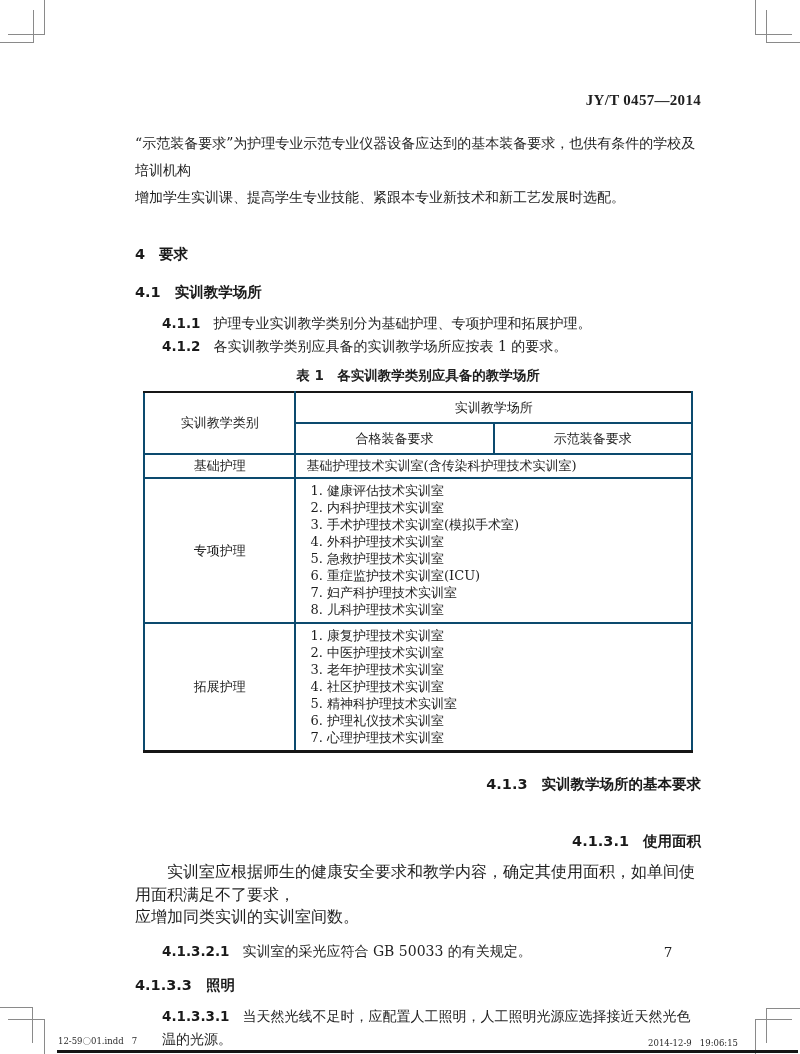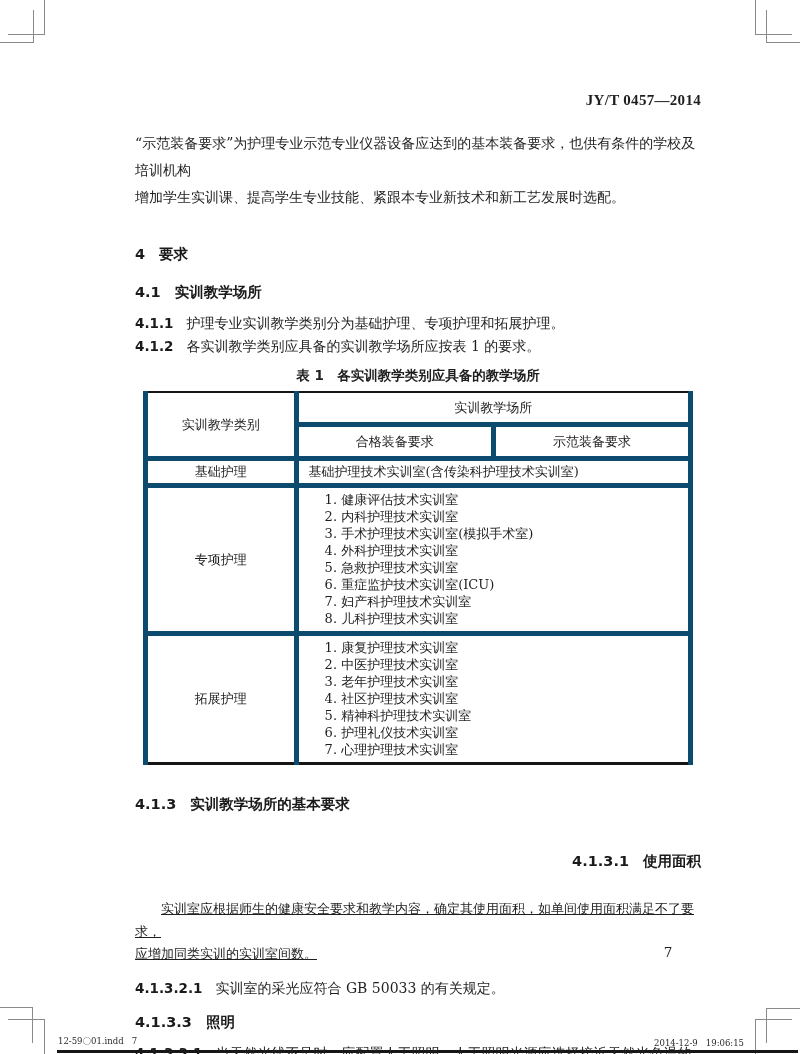--- a/index.html
+++ b/index.html
@@ -20,67 +20,67 @@
   .br1 { right:0;   bottom:11px; width:33px; height:34px; border-left:1px solid #8a8a8a;  border-top:1px solid #8a8a8a; }
   .br2 { right:8px; bottom:0;   width:36px; height:34px; border-left:1px solid #8a8a8a;  border-top:1px solid #8a8a8a; }
 
   .trim-line { position:absolute; left:57px; right:2px; bottom:1px; height:3px; background:#161616; }
 
   .print-foot {
     position:absolute; bottom:6px; font-size:8.5px; color:#2a2a2a;
     white-space:pre; font-family:"DejaVu Serif","Liberation Serif",serif;
   }
   .pf-left  { left:58px; }
-  .pf-right { right:56px;padding-left:16px; }
+  .pf-right { right:62px;padding-left:16px; }
 
   
   .content { position:absolute; left:135px; top:92px; width:566px; }
 
   .std-no {
     text-align:right; font-weight:bold; font-size:15px; letter-spacing:.3px;
     margin:0 0 21px 0;
     font-family:Liberation Serif, serif;
   }
 
   .para { font-size:14px; line-height:27px; }
 
   .h-bold {
     font-family:"DejaVu Sans","Liberation Sans",sans-serif;
     font-weight:bold; font-size:14.5px; line-height:18px; color:#1a1a1a;
   }
   .h-bold .num { margin-right:14px; }
   .mt-sec  { margin-top:34px; }
   .mt-sub  { margin-top:20px; }
-  .mt-413  { margin-top:30px; }
+  .mt-413  { margin-top:22px;text-align:right; }
   .mt-4131 { margin-top:39px;text-align:right; }
   .mt-413x { margin-top:14px; }
 
-  .clause-group { margin-top:11px; font-size:14px; line-height:22.5px; }
+  .clause-group { margin-top:11px; font-size:14px; line-height:22.5px;margin-left:27px; }
   .clause .num {
     font-family:"DejaVu Sans","Liberation Sans",sans-serif;
     font-weight:bold; font-size:13.5px; margin-right:13px; color:#1a1a1a;
   }
 
-  .body-para { margin-top:28px; font-size:13px; line-height:22.5px;text-decoration:underline; }
+  .body-para { margin-top:11px; font-size:16px; line-height:22.5px; }
   .indent { text-indent:2em; }
 
   .table-title {
     margin-top:10px; text-align:center;
     font-family:"DejaVu Sans","Liberation Sans",sans-serif;
     font-weight:bold; font-size:13.5px;
   }
 
   table.t1 { border-collapse:collapse; width:550px; margin:6px auto 0 auto; font-size:13px; color:#1e1e1e; }
-  .t1 td { border:5px solid #0c4a6e; padding:2px 6px; }
+  .t1 td { border:2px solid #0c4a6e; padding:2px 6px; }
   .t1 tr.hdr1 td { border-top:2px solid #161616; }
   .t1 tr.last td { border-bottom:3px solid #161616; }
   .t1 .hd  { text-align:center; height:25px; vertical-align:middle; }
   .t1 .cat { text-align:center; vertical-align:middle; }
   .t1 .single { padding:3px 10px; line-height:16px; }
-  .t1 .items { padding:3px 10px 4px 26px;margin-top:16px; }
+  .t1 .items { padding:3px 10px 4px 14px;margin-top:16px; }
   .t1 .items div { line-height:17px; }
 
   .page-no { position:absolute; left:658px; top:944px; width:20px; text-align:center; font-size:13.5px; }
 </style>
 </head>
 <body>
 
 <div class="crop tl1"></div>
 <div class="crop tl2"></div>
 <div class="crop tr1"></div>

